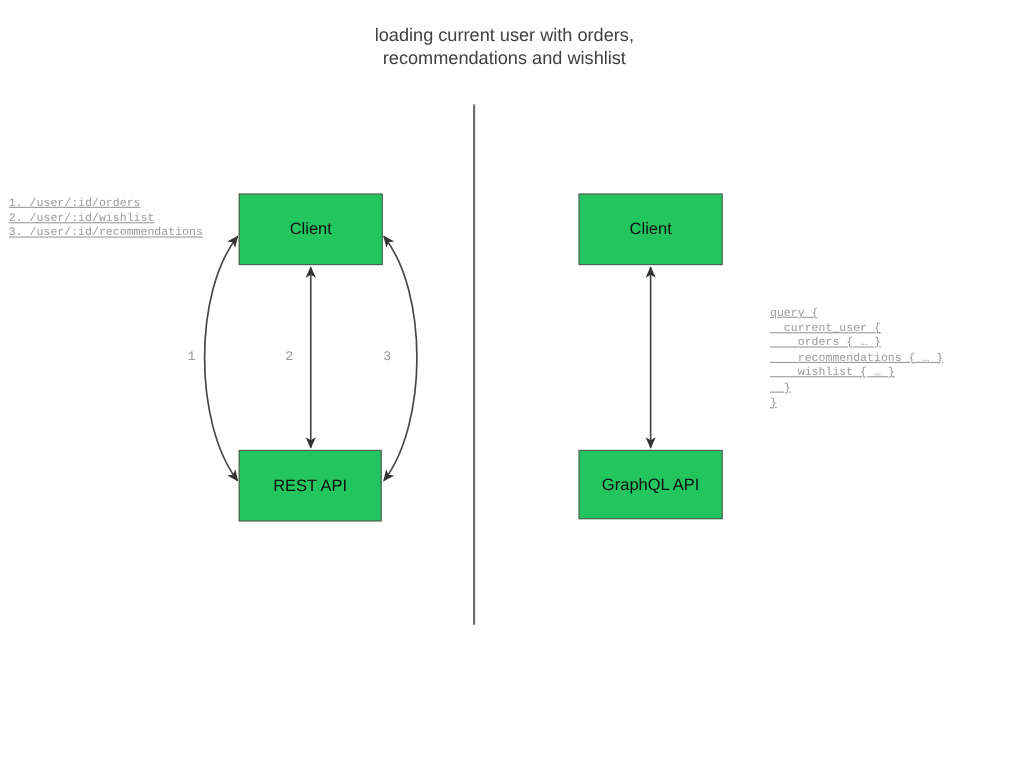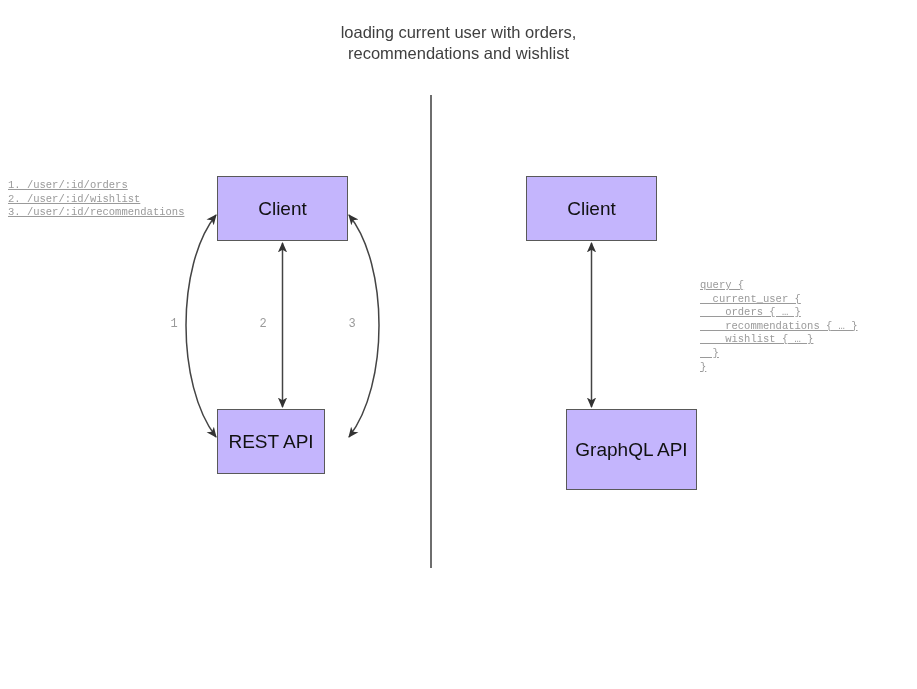--- a/index.html
+++ b/index.html
@@ -40,33 +40,33 @@
     top: 95px;
     width: 1.6px;
     height: 473px;
     background: #6e6e6e;
   }
 
   
   .node {
     position: absolute;
     box-sizing: border-box;
-    background: #c4b5fd;
+    background: #22c55e;
     border: 1.6px solid #595959;
     display: flex;
     align-items: center;
     justify-content: center;
     font-family: "Liberation Sans", sans-serif;
-    font-size: 19px;
+    font-size: 15px;
     color: #111111;
   }
   #node-client-rest  { left: 217px; top: 176px; width: 131px; height: 65px; }
-  #node-rest-api     { left: 217px; top: 409px; width: 108px; height: 65px; }
+  #node-rest-api     { left: 217px; top: 409px; width: 130px; height: 65px; }
   #node-client-gql   { left: 526px; top: 176px; width: 131px; height: 65px; }
-  #node-graphql-api  { left: 526px; top: 409px; width: 131px; height: 81px; margin-left: 40px; }
+  #node-graphql-api  { left: 526px; top: 409px; width: 131px; height: 63px; }
 
   
   .arrows {
     position: absolute;
     left: 0;
     top: 0;
     width: 917px;
     height: 689px;
     pointer-events: none;
   }

